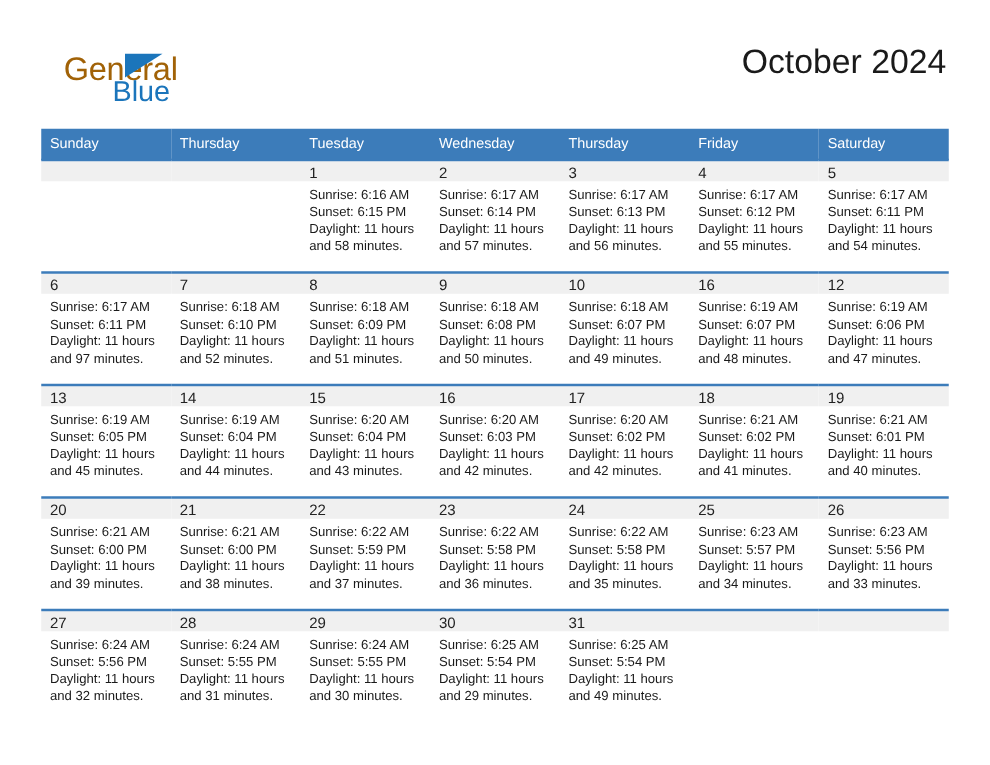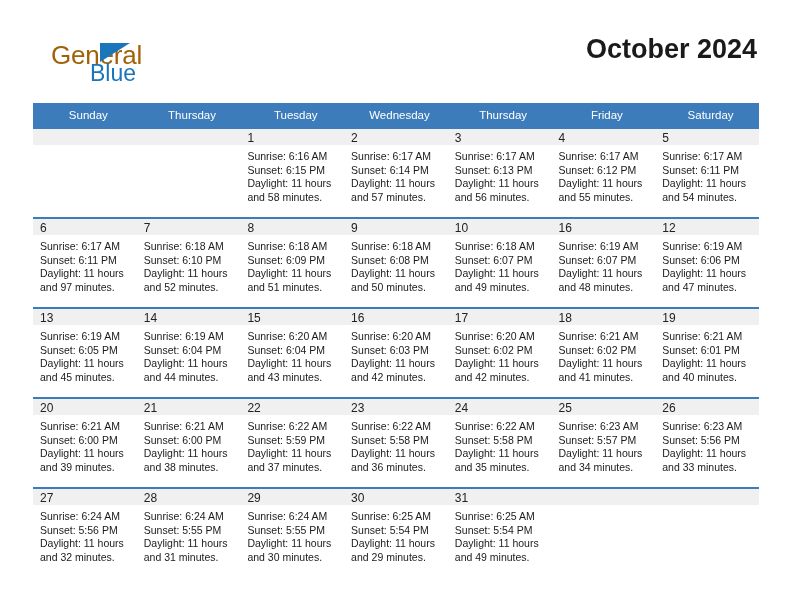--- a/index.html
+++ b/index.html
@@ -68,21 +68,21 @@
   .title-block {
     position: absolute;
     right: 35px;
     top: 32px;
     text-align: right;
   }
   .cal-title {
     font-size: 27px;
     color: #1a1a1a;
     line-height: 34px;
-    font-weight: bold;
+    font-weight: normal;
     white-space: nowrap;
   }
   .cal-subtitle {
     font-size: 14.5px;
     color: #1a1a1a;
     line-height: 22px;
     margin-top: 3px;
     white-space: nowrap;
   }
 
@@ -94,21 +94,21 @@
     width: 726px;
     border-collapse: collapse;
     table-layout: fixed;
   }
 
   .calendar th {
     background: #3c7cba;
     color: #ffffff;
     font-size: 11.5px;
     font-weight: normal;
-    text-align: center;
+    text-align: left;
     padding: 6px 0 6px 7px;
     height: 11px;
     border: none;
   }
 
   .calendar td {
     vertical-align: top;
     padding: 0;
     border: none;
     border-top: 2px solid #3c7cba;

